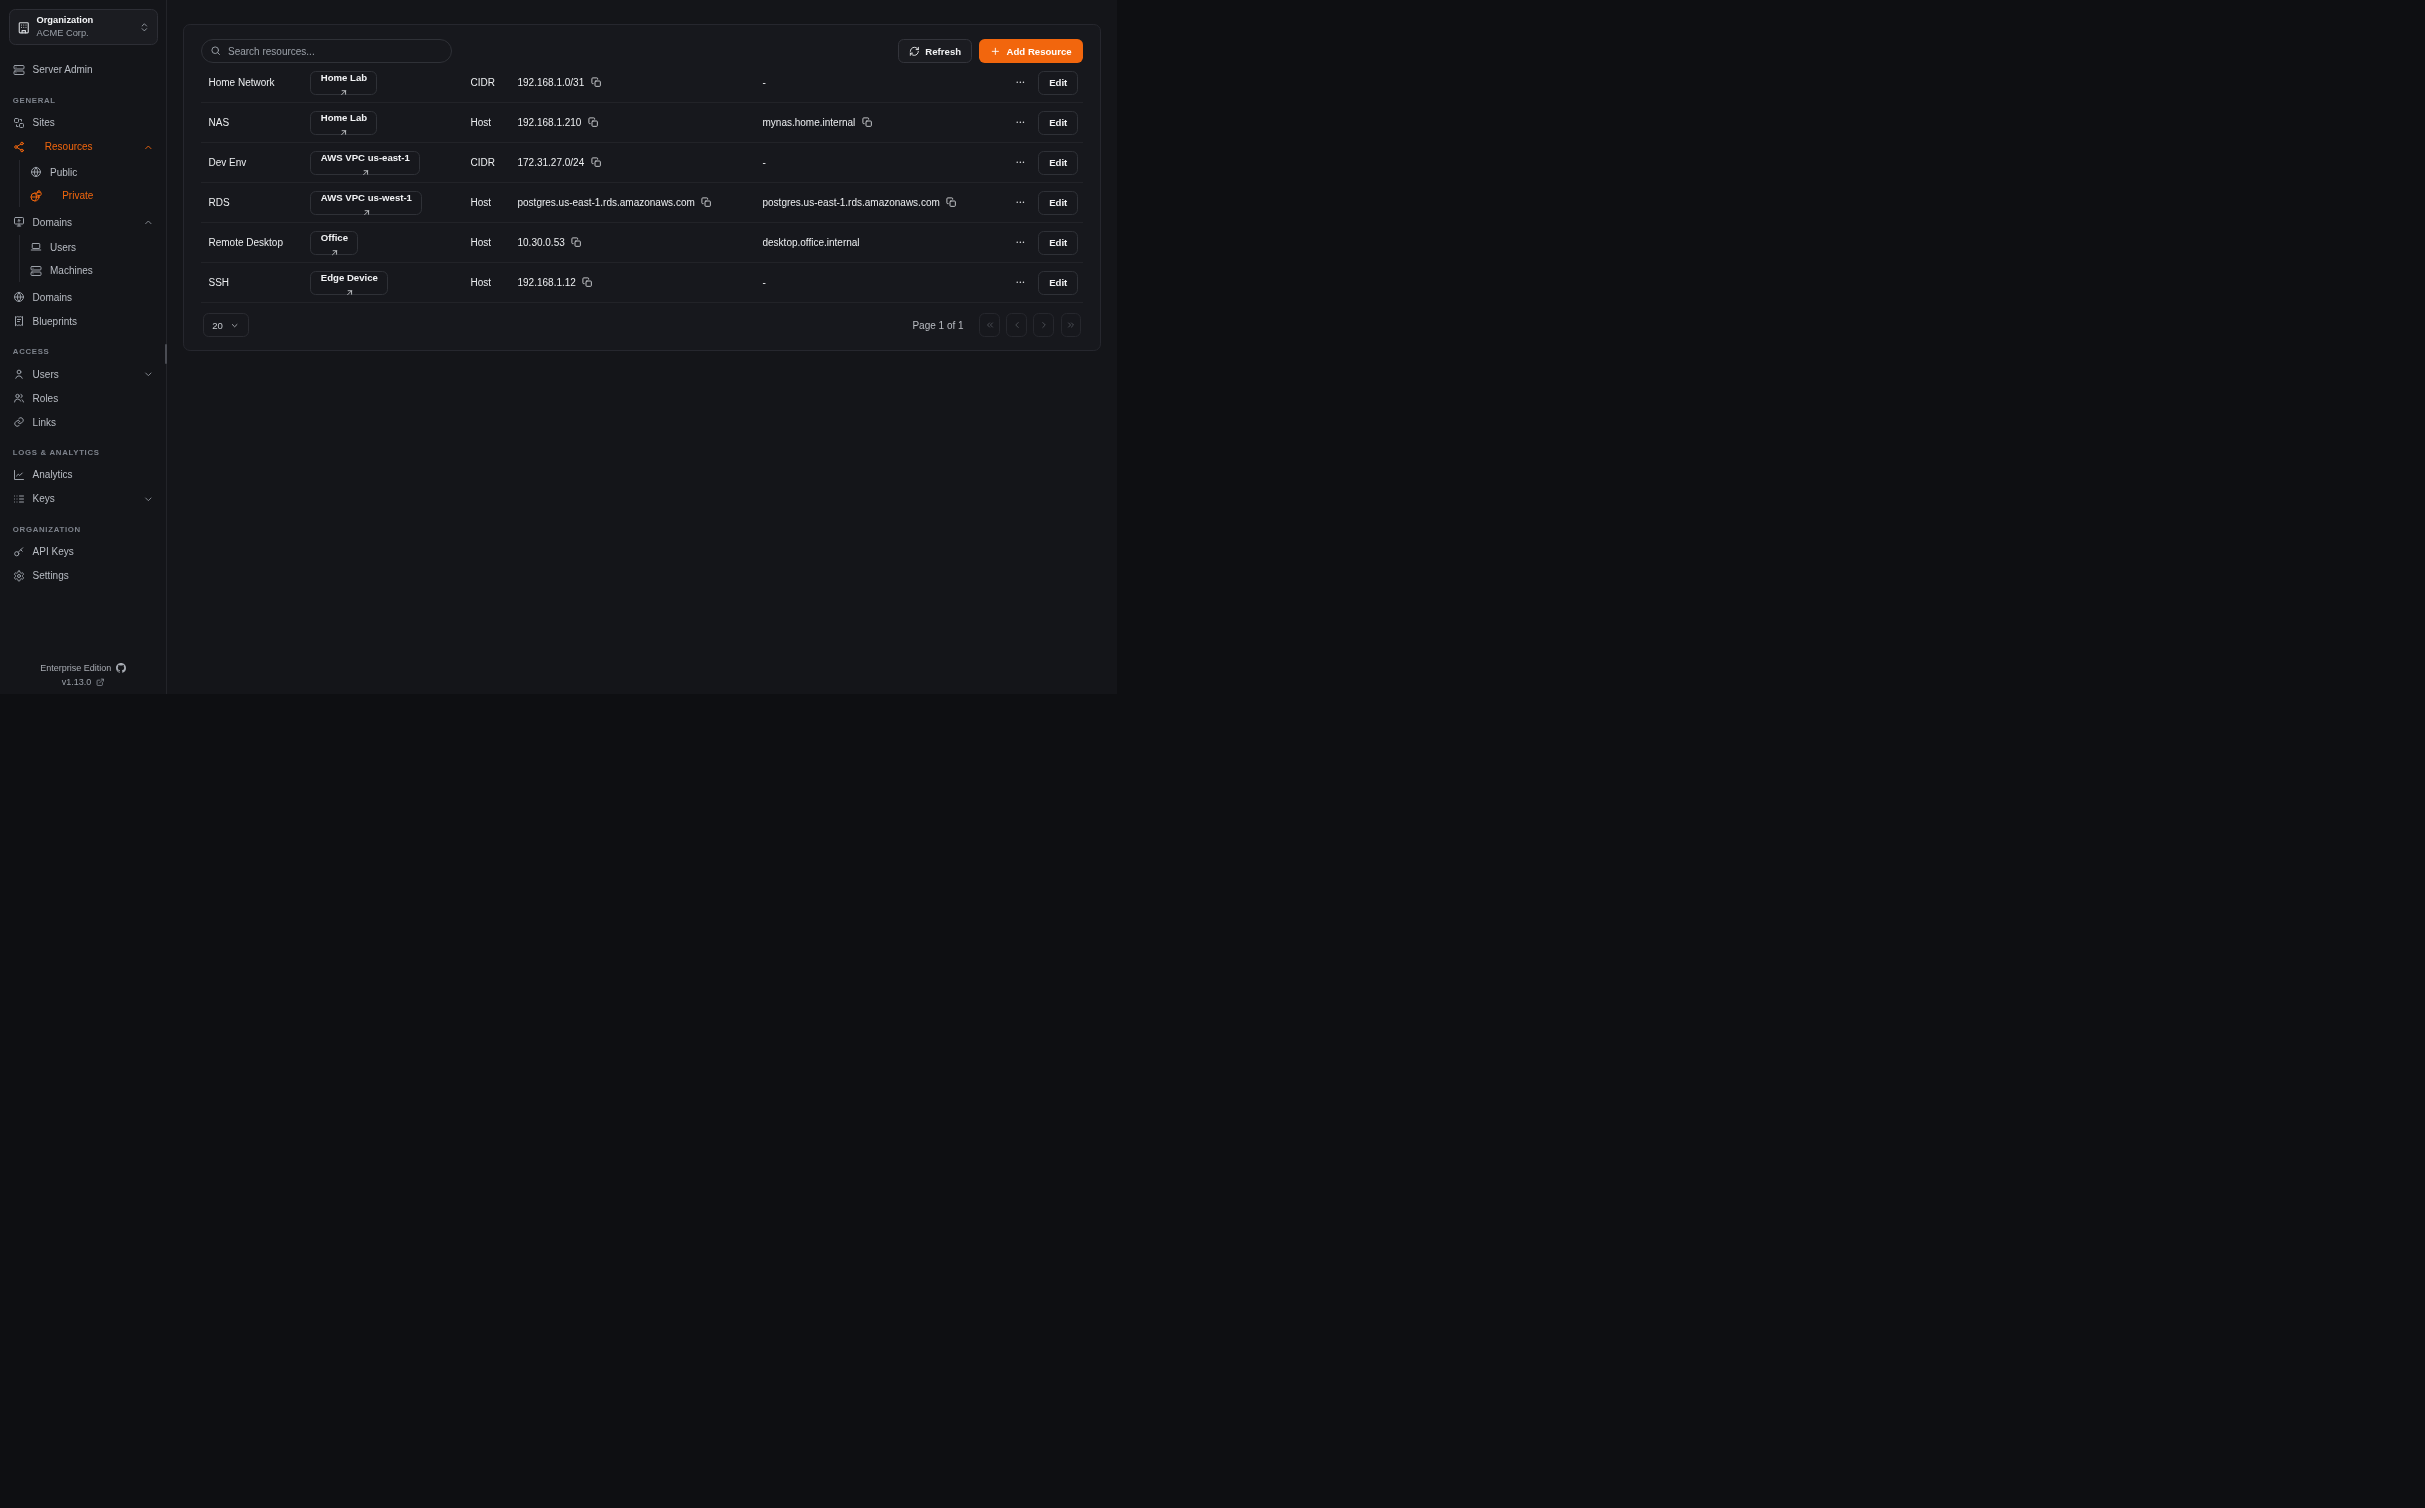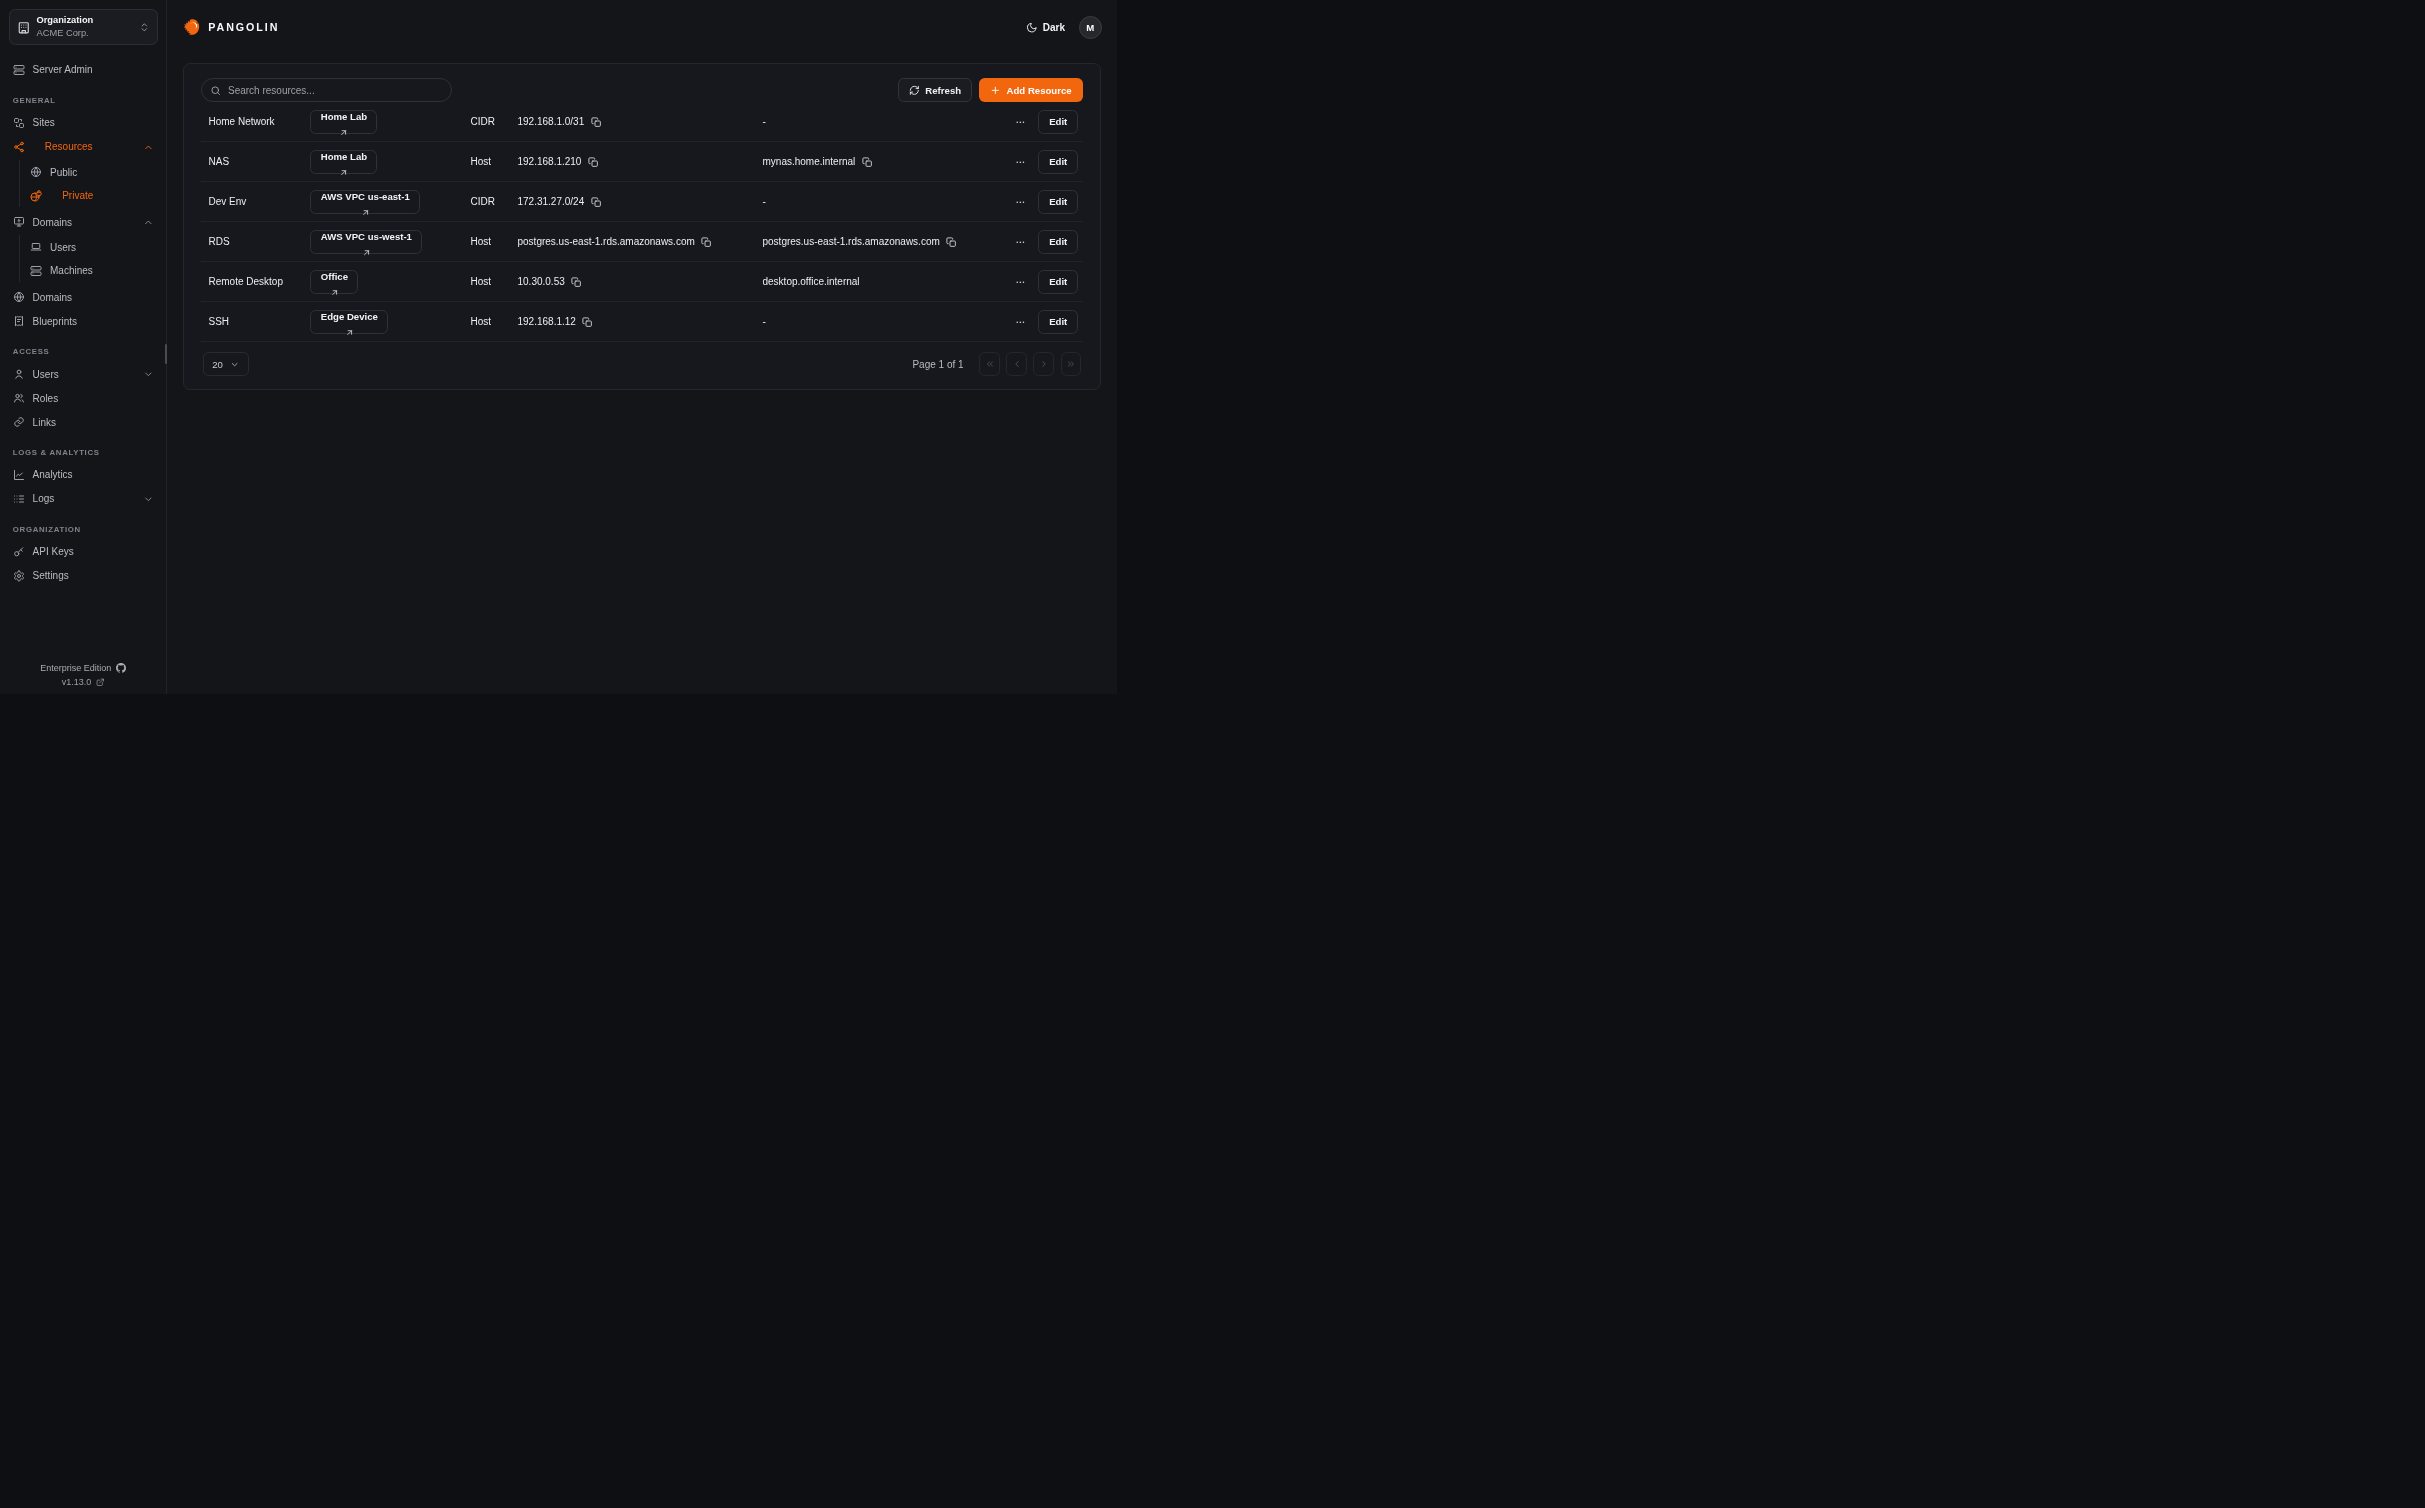--- a/index.html
+++ b/index.html
@@ -259,21 +259,21 @@
             <path d="m7 14 3.5-3.5 3 2.5 5-5"></path>
           </svg>
         <span>Analytics</span>
       </div>
       <div class="nav-item">
         <svg class="ic nico" width="12" height="12" viewBox="0 0 24 24">
             <path d="M13 6h8M13 12h8M13 18h8"></path>
             <path d="M3 6h.01M3 12h.01M3 18h.01"></path>
             <path d="M8 6h.01M8 12h.01M8 18h.01"></path>
           </svg>
-        <span>Logs</span>
+        <span>Keys</span>
         <span class="spacer"></span>
         <svg class="ic chev" width="10.7" height="10.7" viewBox="0 0 24 24">
             <path d="m6 9 6 6 6-6"></path>
           </svg>
       </div>
 
       <div class="nav-heading">ORGANIZATION</div>
 
       <div class="nav-item">
         <svg class="ic nico" width="12" height="12" viewBox="0 0 24 24">
@@ -307,42 +307,20 @@
             <path d="M15 3h6v6"></path>
             <path d="M10 14 21 3"></path>
             <path d="M18 13v6a2 2 0 0 1-2 2H5a2 2 0 0 1-2-2V8a2 2 0 0 1 2-2h6"></path>
           </svg>
       </div>
     </div>
   </aside>
 
   <main class="main">
 
-    <div class="topbar">
-      <div class="logo">
-        <svg width="18.5" height="18.5" viewBox="0 0 32 32">
-          <path fill="#f2660d" d="M16 2c6 0 12 4.5 12 12.5S22.5 29 15.5 29c-2 0-3.5-.4-5-1l2.7-1.8-4.5-.6 2-2.6-4.6.3 1.6-3-4.7-.2 2.4-2.8L1 16l3.3-2.2L2 10.9l4 .4-.9-3.6 3.6 1.2L8.2 5l3.4 1.6L12 3z"></path>
-          <path fill="#fff" d="M23.3 9.2a7.6 7.6 0 0 0-10.6 1.5 6 6 0 0 1 8.3 8.6 7.6 7.6 0 0 0 2.3-10.1z" opacity=".96"></path>
-          <path fill="#f2660d" d="M21.5 11a4.8 4.8 0 1 0-7.6 5.8A4.8 4.8 0 0 0 21.5 11z"></path>
-          <circle cx="24.2" cy="8.6" r="1.2" fill="#17181d"></circle>
-        </svg>
-        <span class="logo-word">PANGOLIN</span>
-      </div>
-      <div class="top-right">
-        <div class="theme-toggle">
-          <svg class="ic" width="11.4" height="11.4" viewBox="0 0 24 24">
-              <path d="M21 12.8A9 9 0 1 1 11.2 3a7 7 0 0 0 9.8 9.8z"></path>
-            </svg>
-          <span>Dark</span>
-        </div>
-        <div class="avatar">
-          <span>M</span>
-        </div>
-      </div>
-    </div>
 
 
     <section class="card">
 
       <div class="toolbar">
         <div class="search">
           <svg class="ic" width="11.4" height="11.4" viewBox="0 0 24 24">
               <circle cx="11" cy="11" r="7"></circle>
               <path d="m20 20-3.5-3.5"></path>
             </svg>

